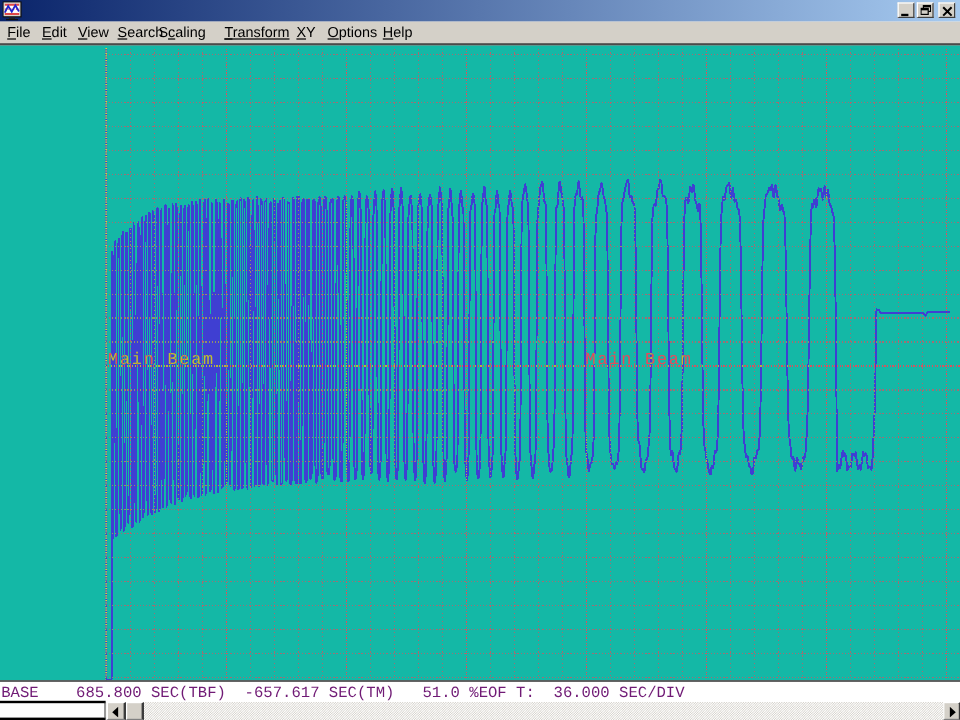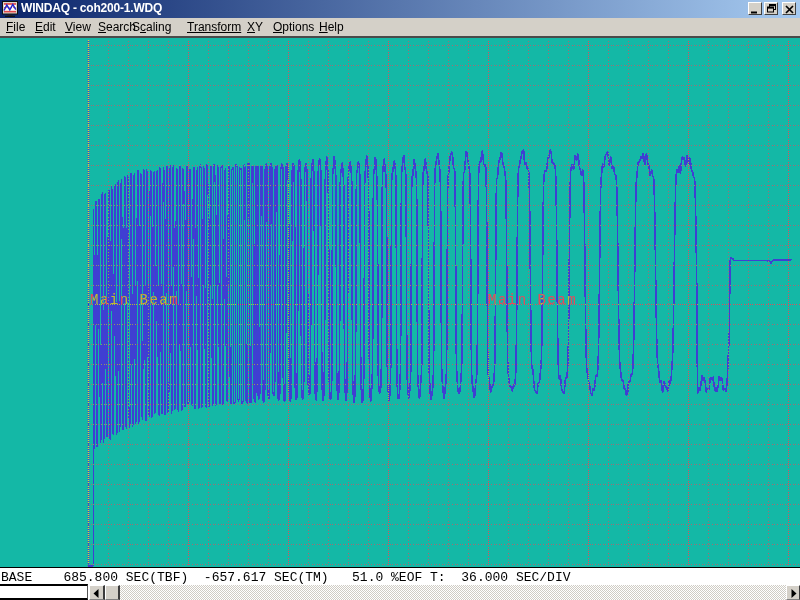--- a/index.html
+++ b/index.html
@@ -13,21 +13,21 @@
 #menubar{position:absolute;left:0;top:18px;width:800px;height:18px;background:#d4d0c8;
 border-bottom:2px solid #4a4a4a;box-sizing:content-box;font-size:12px;color:#000;}
 .mi{position:absolute;top:2px;}
 .mi u{text-decoration:underline;text-underline-offset:1px;}
 #chart{position:absolute;left:0;top:38px;width:800px;height:529px;background:#14b8a6;isolation:isolate;}
 #chart svg{position:absolute;left:0;top:0;}
 #difflayer{mix-blend-mode:difference;}
 #statusrow{position:absolute;left:0;top:567px;width:800px;height:18px;background:#fff;
 border-top:1.5px solid #000;box-sizing:border-box;}
 #stext{position:absolute;left:1px;top:1.5px;font-family:"Liberation Mono",monospace;
-font-size:13px;color:#000000;white-space:pre;}
+font-size:13px;color:#701a75;white-space:pre;}
 #scrollrow{position:absolute;left:0;top:585px;width:800px;height:15px;background:#fff;}
 #gauge{position:absolute;left:0;top:-1px;width:88px;height:16px;background:#fff;
 border-top:2px solid #000;border-bottom:2px solid #000;border-right:1px solid #555;box-sizing:border-box;}
 .sbtn{position:absolute;top:0;height:15px;background:#d4d0c8;
 border-top:1px solid #fff;border-left:1px solid #fff;
 border-right:2px solid #3c3c3c;border-bottom:1px solid #808080;box-sizing:border-box;}
 #track{position:absolute;left:120px;top:0;width:666px;height:15px;background-color:#fff;
 background-image:linear-gradient(45deg,#cfccc4 25%,transparent 25%,transparent 75%,#cfccc4 75%),
 linear-gradient(45deg,#cfccc4 25%,transparent 25%,transparent 75%,#cfccc4 75%);
 background-size:2px 2px;background-position:0 0,1px 1px;}
@@ -39,21 +39,20 @@
 <rect x="0" y="0" width="16" height="13.5" fill="#111"></rect>
 <rect x="1" y="1" width="14" height="11.5" fill="#d8d4cc"></rect>
 <rect x="2" y="2" width="12" height="9.5" fill="#fff"></rect>
 <rect x="2" y="2.1" width="12" height="1.7" fill="#e04848"></rect>
 <rect x="2" y="9.8" width="12" height="1.7" fill="#e04848"></rect>
 <line x1="2" y1="6.6" x2="14" y2="6.6" stroke="#d04040" stroke-width="0.9" stroke-dasharray="1 1.3"></line>
 <path d="M2 9.5 L4.8 4 L7.8 8.8 L10.8 3.4 L13.8 8.6" fill="none" stroke="#2424cc" stroke-width="1.5"></path>
 <rect x="5.5" y="13.5" width="5" height="1.3" fill="#222"></rect>
 <rect x="3" y="14.8" width="10" height="1.2" fill="#111"></rect>
 </svg>
-<span id="ttext">WINDAQ - coh200-1.WDQ</span>
 <div class="wbtn" style="left:748px;">
       <svg class="arrow" width="8" height="8" viewBox="0 0 8 8" style="left:1px;top:3px;">
         <rect x="1" y="5.5" width="6" height="2" fill="#000"></rect>
       </svg>
     </div>
 <div class="wbtn" style="left:764px;">
       <svg class="arrow" width="9" height="9" viewBox="0 0 9 9" style="left:2px;top:1px;">
         <rect x="2.5" y="0.5" width="6" height="5" fill="none" stroke="#000" stroke-width="1"></rect>
         <rect x="2.5" y="0.5" width="6" height="1.6" fill="#000"></rect>
         <rect x="0.5" y="3" width="6" height="5" fill="#d4d0c8" stroke="#000" stroke-width="1"></rect>

